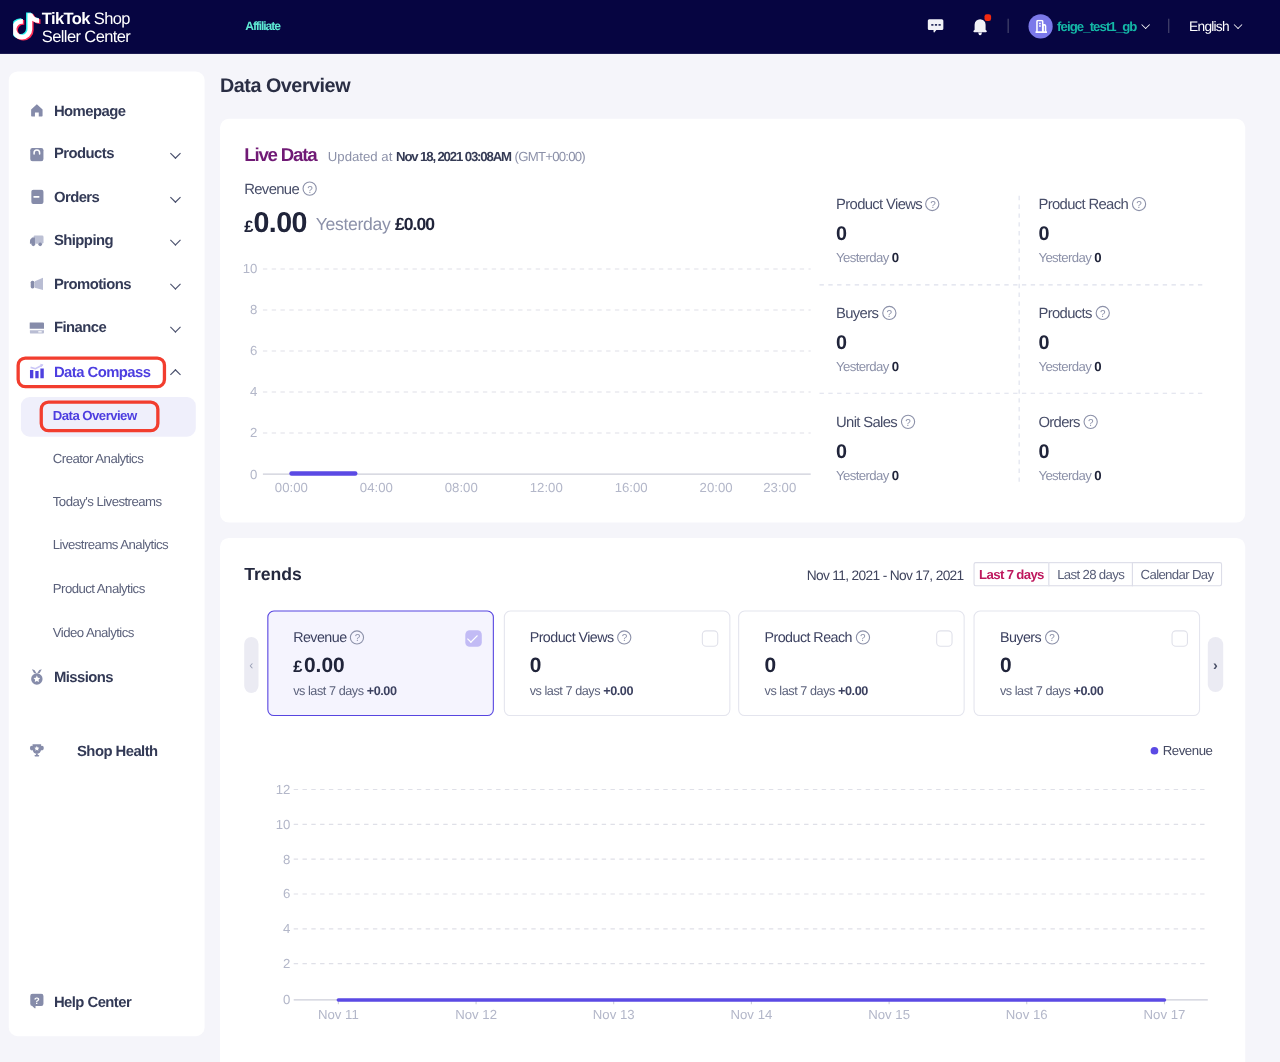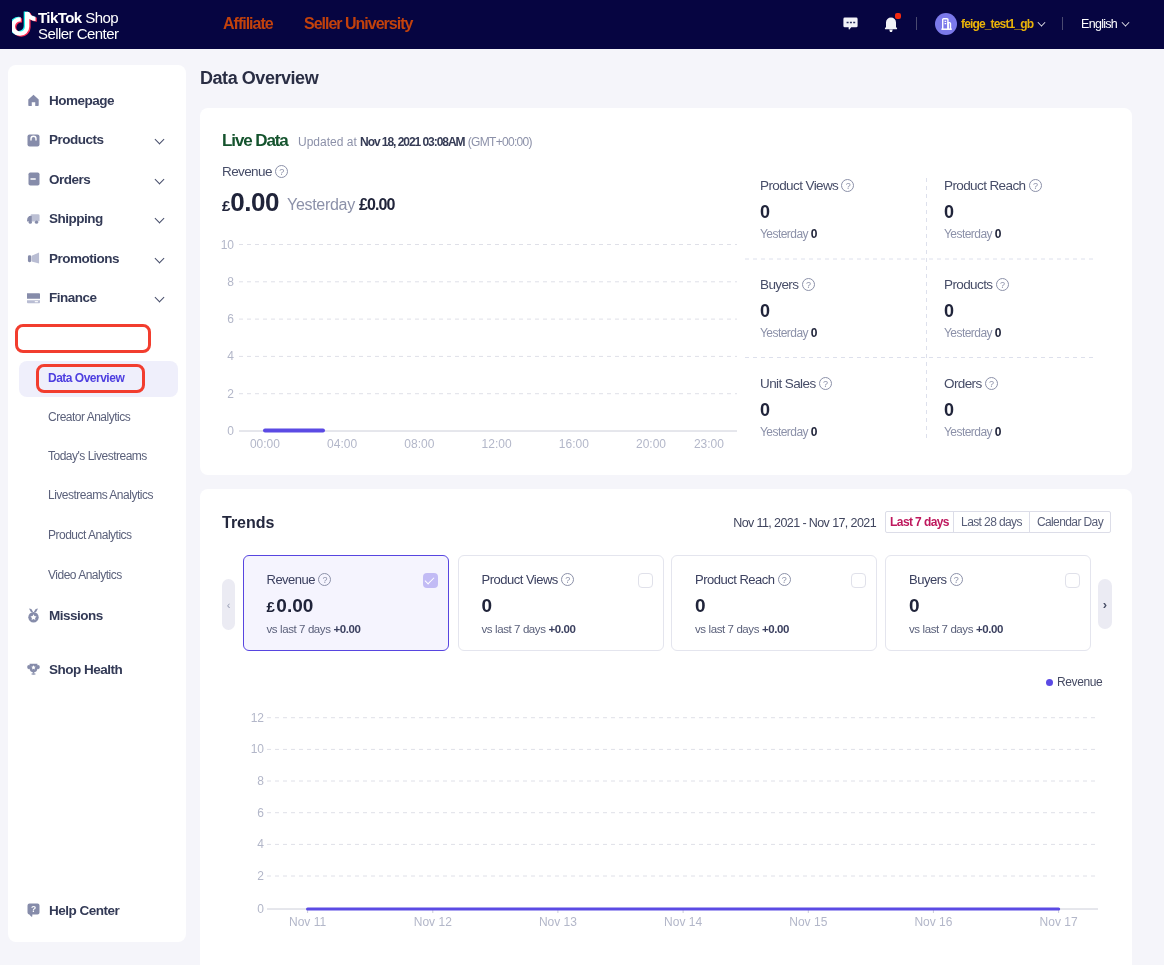--- a/index.html
+++ b/index.html
@@ -3,25 +3,25 @@
 <meta charset="utf-8">
 <style>
 * { margin:0; padding:0; box-sizing:border-box; }
 html,body { width:1164px; height:965px; overflow:hidden; font-family:"Liberation Sans", sans-serif; background:#f5f5fa; }
 
 
 #hdr { position:absolute; left:0; top:0; width:1164px; height:49px; background:#060541; color:#fff; }
 #logo { position:absolute; left:12px; top:8px; }
 #logotxt { position:absolute; left:38px; top:10px; font-size:15px; line-height:15.5px; color:#fff; letter-spacing:-0.55px; }
 #logotxt b { font-weight:bold; }
-.navlnk { position:absolute; top:0; height:48px; line-height:48px; font-size:16px; font-weight:bold; color:#c2410c; letter-spacing:-1px; }
+.navlnk { position:absolute; top:0; height:48px; line-height:48px; font-size:11px; font-weight:bold; color:#5eead4; letter-spacing:-1px; }
 .hico { position:absolute; top:15px; }
 .hsep { position:absolute; top:17px; width:1px; height:13px; background:#4a4a70; }
 #avatar { position:absolute; left:935px; top:13px; width:22px; height:22px; border-radius:50%; background:#7b79ea; display:flex; align-items:center; justify-content:center; }
-#uname { position:absolute; left:961px; top:0; height:48px; line-height:48px; font-size:12px; font-weight:bold; color:#eab308; letter-spacing:-0.85px; }
+#uname { position:absolute; left:961px; top:0; height:48px; line-height:48px; font-size:12px; font-weight:bold; color:#14b8a6; letter-spacing:-0.85px; }
 #lang { position:absolute; left:1081px; top:0; height:48px; line-height:48px; font-size:12.5px; color:#fff; letter-spacing:-0.7px; }
 .chev { display:inline-block; width:7px; height:7px; border-right:1.5px solid #fff; border-bottom:1.5px solid #fff; transform:rotate(45deg); vertical-align:2px; margin-left:5px; }
 
 
 #side { position:absolute; left:8px; top:65px; width:178px; height:877px; background:#fff; border-radius:8px;text-decoration:underline; }
 .mi { position:absolute; left:0; width:178px; height:28px; display:flex; align-items:center; }
 .mi .ic { width:13px; margin-left:19px; display:flex; justify-content:center; }
 .mi .lb { margin-left:9px; font-size:13.5px; font-weight:bold; color:#333a56; letter-spacing:-0.5px; }
 .mi .cv { position:absolute; left:148px; width:7px; height:7px; border-right:1.7px solid #474e6b; border-bottom:1.7px solid #474e6b; transform:rotate(45deg); }
 .mi .cvu { position:absolute; left:148px; width:7px; height:7px; border-right:1.7px solid #474e6b; border-bottom:1.7px solid #474e6b; transform:rotate(-135deg); margin-top:4px; }
@@ -63,21 +63,20 @@
 <body>
 
 <div id="hdr">
   <svg id="logo" width="27" height="31" viewBox="0 0 27 31">
     <path d="M13 4 v14.5 a5 5 0 1 1 -4.2 -4.9 v-4.3 a9.3 9.3 0 1 0 8.5 9.2 v-7.6 a11 11 0 0 0 6.2 2 v-4.2 a6.8 6.8 0 0 1 -6.2 -4.7 z" fill="#25f4ee" transform="translate(-1.3,-0.6)"></path>
     <path d="M13 4 v14.5 a5 5 0 1 1 -4.2 -4.9 v-4.3 a9.3 9.3 0 1 0 8.5 9.2 v-7.6 a11 11 0 0 0 6.2 2 v-4.2 a6.8 6.8 0 0 1 -6.2 -4.7 z" fill="#fe2c55" transform="translate(1.3,0.9)"></path>
     <path d="M13 4 v14.5 a5 5 0 1 1 -4.2 -4.9 v-4.3 a9.3 9.3 0 1 0 8.5 9.2 v-7.6 a11 11 0 0 0 6.2 2 v-4.2 a6.8 6.8 0 0 1 -6.2 -4.7 z" fill="#ffffff"></path>
   </svg>
   <div id="logotxt"><b>TikTok</b> Shop<br>Seller Center</div>
   <div class="navlnk" style="left:223px;">Affiliate</div>
-  <div class="navlnk" style="left:304px;">Seller University</div>
   <svg class="hico" style="left:842.5px;top:17px;" width="16" height="13" viewBox="0 0 16 13">
       <path d="M1.8 0.5 h11.4 a1.4 1.4 0 0 1 1.4 1.4 v7 a1.4 1.4 0 0 1 -1.4 1.4 h-5 l-1.6 2 a0.55 0.55 0 0 1 -0.95 -0.35 v-1.65 h-3.85 a1.4 1.4 0 0 1 -1.4 -1.4 v-7 a1.4 1.4 0 0 1 1.4 -1.4 z" fill="#f1f2f7"></path>
       <path d="M3.6 5.6 h2 M6.9 5.6 h2 M10.2 5.6 h2" stroke="#2c3260" stroke-width="1.5"></path>
     </svg>
   <svg class="hico" style="left:883.5px;top:16.5px;" width="14" height="15" viewBox="0 0 14 15">
       <path d="M7 0.5 a5 5 0 0 1 5 5 v4.6 l0.9 0.9 a0.7 0.7 0 0 1 0.1 0.9 a0.8 0.8 0 0 1 -0.7 0.4 h-10.6 a0.8 0.8 0 0 1 -0.7 -0.4 a0.7 0.7 0 0 1 0.1 -0.9 l0.9 -0.9 v-4.6 a5 5 0 0 1 5 -5 z" fill="#f1f2f7"></path>
       <path d="M5.2 12.6 h3.6 l-0.6 1.6 a0.9 0.9 0 0 1 -2.4 0 z" fill="#f1f2f7"></path>
     </svg>
   <div style="position:absolute;left:894.5px;top:12.5px;width:6px;height:6px;border-radius:2px;background:#f32a10;"></div>
   <div class="hsep" style="left:916px;"></div>
@@ -150,38 +149,49 @@
       <span class="ic">
         <svg width="15" height="12" viewBox="0 0 15 12">
           <path d="M0.5 0.5 h14 a1 1 0 0 1 1 1 V7 h-16 V1.5 a1 1 0 0 1 1 -1 z" fill="#868caa" transform="translate(-0.5,0)"></path>
           <path d="M0 8.5 h15 V11 a1 1 0 0 1 -1 1 H1 a1 1 0 0 1 -1 -1 z" fill="#b9bdd3"></path>
           <rect x="9" y="9.6" width="3.6" height="1.3" fill="#fff"></rect>
         </svg>
       </span>
       <span class="lb">Finance</span>
       <span class="cv"></span>
     </div>
+  <div class="mi" style="top:259px;">
+      <span class="ic">
+        <svg width="13" height="16" viewBox="0 0 13 16">
+          <path d="M0.2 6.4 h3.1 V13.8 H0.2 z M5.1 7.2 h3 V13.8 h-3 z M9.7 5 h3.1 V13.8 H9.7 z" fill="#4e41df"></path>
+          <path d="M0.8 4 l4.4 1.2 l6.5 -3.4" stroke="#cbc7f6" stroke-width="1.5" fill="none"></path>
+          <path d="M9.5 0.6 l3 0.8 l-1.9 2.5 z" fill="#cbc7f6"></path>
+        </svg>
+      </span>
+      <span class="lb" style="color:#4d3ee0;">Data Compass</span>
+      <span class="cvu"></span>
+    </div>
   <div class="smi" style="top:305.5px; color:#4d3ee0; font-weight:bold;">Data Overview</div>
   <div class="smi" style="top:344.7px;">Creator Analytics</div>
   <div class="smi" style="top:384.1px;">Today's Livestreams</div>
   <div class="smi" style="top:423.4px;">Livestreams Analytics</div>
   <div class="smi" style="top:463.3px;">Product Analytics</div>
   <div class="smi" style="top:503.2px;">Video Analytics</div>
   <div class="mi" style="top:536px;">
       <span class="ic">
         <svg width="13" height="15" viewBox="0 0 13 15">
           <path d="M2 0.5 l2.3 0.6 l2 3.2 l-2.4 -0.4 z" fill="#868caa"></path>
           <path d="M11 0.5 l-2.3 0.6 l-2 3.2 l2.4 -0.4 z" fill="#868caa"></path>
           <circle cx="6.5" cy="9.3" r="5.2" fill="#868caa"></circle>
           <path d="M6.5 6.2 l0.95 1.9 l2.1 0.3 l-1.5 1.5 l0.35 2.1 l-1.9 -1 l-1.9 1 l0.35 -2.1 l-1.5 -1.5 l2.1 -0.3 z" fill="#fff"></path>
         </svg>
       </span>
       <span class="lb">Missions</span>
     </div>
-  <div class="mi" style="top:590px;">
+  <div class="mi" style="top:603px;gap:21px;">
       <span class="ic">
         <svg width="15" height="14" viewBox="0 0 15 14">
           <ellipse cx="2.2" cy="4.8" rx="2" ry="2.4" fill="#868caa"></ellipse>
           <ellipse cx="12.8" cy="4.8" rx="2" ry="2.4" fill="#868caa"></ellipse>
           <path d="M3 0.8 h9 V6 a4.5 4.7 0 0 1 -9 0 z" fill="#868caa"></path>
           <path d="M7.5 2.6 l0.8 1.6 l1.8 0.25 l-1.3 1.25 l0.3 1.8 l-1.6 -0.85 l-1.6 0.85 l0.3 -1.8 l-1.3 -1.25 l1.8 -0.25 z" fill="#fff"></path>
           <path d="M6.6 10.5 h1.8 v1.5 h-1.8 z" fill="#868caa"></path>
           <ellipse cx="7.5" cy="12.7" rx="2.6" ry="0.9" fill="#868caa"></ellipse>
         </svg>
       </span>
@@ -196,21 +206,21 @@
       </span>
       <span style="margin-left:9px;font-size:13.5px;font-weight:bold;color:#333a56;letter-spacing:-0.5px;">Help Center</span>
     </div>
   <div class="redrect" style="left:7.3px; top:258.8px; width:136px; height:29px;"></div>
   <div class="redrect" style="left:28px; top:298.5px; width:109.3px; height:29.2px;"></div>
 </div>
 
 <div id="title">Data Overview</div>
 
 <div class="card" id="live">
-  <div style="position:absolute;left:22px;top:23px;font-size:17px;font-weight:bold;color:#14532d;letter-spacing:-1.1px;">Live Data</div>
+  <div style="position:absolute;left:22px;top:23px;font-size:17px;font-weight:bold;color:#701a75;letter-spacing:-1.1px;">Live Data</div>
   <div style="position:absolute;left:98px;top:27px;font-size:12px;color:#8c91a9;white-space:nowrap;">Updated at <b style="color:#353b55;letter-spacing:-1.05px;">Nov 18, 2021 03:08AM</b> <span style="letter-spacing:-0.7px;">(GMT+00:00)</span></div>
   <div style="position:absolute;left:22px;top:56px;" class="mlabel">Revenue <span class="qm">?</span></div>
   <div style="position:absolute;left:22px;top:79px;"><span style="font-size:15px;font-weight:bold;color:#20243a;">£</span><span style="font-size:26px;font-weight:bold;color:#20243a;letter-spacing:-0.5px;">0.00</span></div>
   <div style="position:absolute;left:87px;top:88px;font-size:16px;color:#8c91a9;letter-spacing:-0.3px;">Yesterday&nbsp;<b style="color:#20243a;letter-spacing:-0.9px;">£0.00</b></div>
 
   <svg style="position:absolute;left:0;top:0;" width="932" height="367" viewBox="0 0 932 367">
     <g stroke="#dfe0e8" stroke-width="1" stroke-dasharray="4 4">
       <line x1="39" y1="136.5" x2="537" y2="136.5"></line>
       <line x1="39" y1="173.8" x2="537" y2="173.8"></line>
       <line x1="39" y1="211.1" x2="537" y2="211.1"></line>

